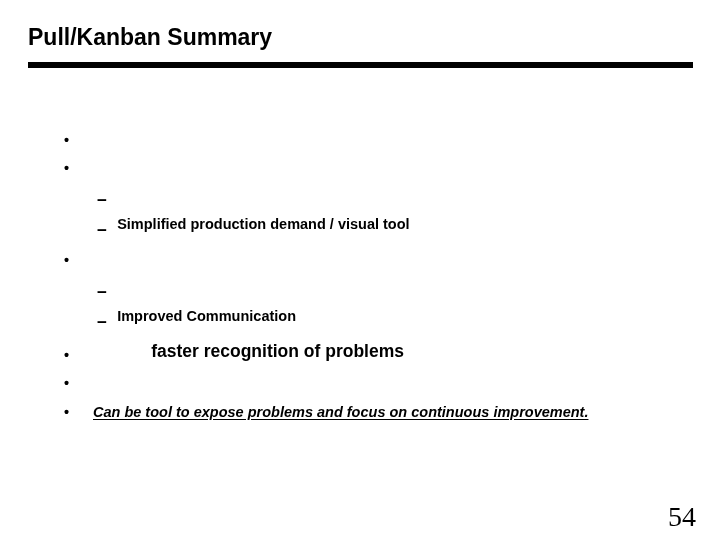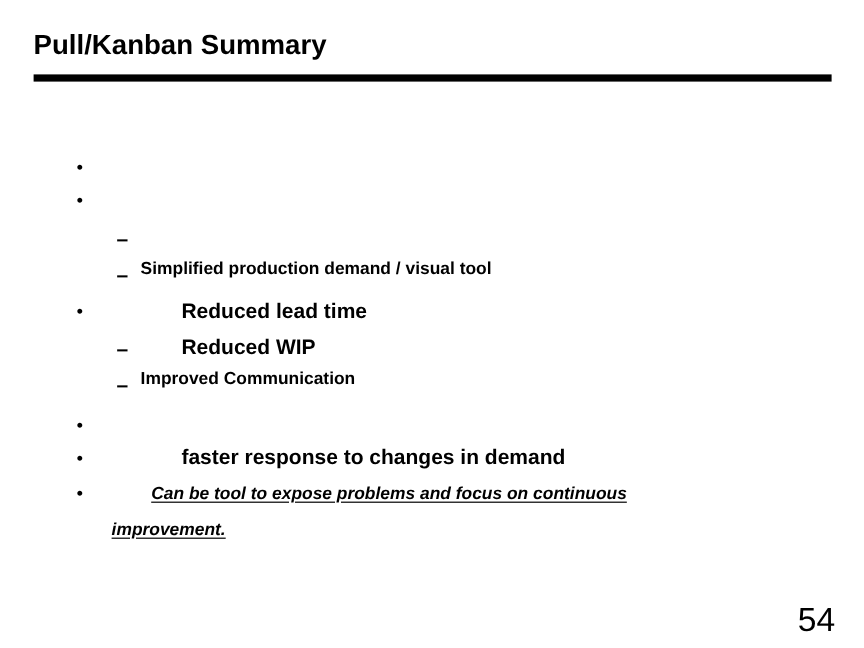--- a/index.html
+++ b/index.html
@@ -106,29 +106,28 @@
 
   
   .gap-top-sm { margin-top: 2px; }
   .gap-top-md { margin-top: 5px; }
 
   .emph {
     font-style: italic;
     font-weight: bold;
     text-decoration: underline;
     text-underline-offset: 2px;
-    margin-left: 33px;
   }
 
   
   .page-number {
     position: absolute;
     right: 24px;
     bottom: 6px;
-    font-family: Liberation Sans, sans-serif;
+    font-family: Liberation Serif, serif;
     font-size: 28px;
     line-height: 34px;
     color: #000000;
   }
 </style>
 </head>
 <body>
 
 <div class="slide">
 
@@ -142,40 +141,38 @@
       <span class="marker">•</span>
     </div>
 
     <div class="row lvl1">
       <span class="marker">•</span>
       <span class="text">Simplified production demand / visual tool</span>
     </div>
 
     <div class="row lvl2 gap-top-sm">
       <span class="marker">–</span>
-      <span class="text">Reduced lead time</span>
     </div>
 
     <div class="row lvl2">
       <span class="marker">–</span>
-      <span class="text">Reduced WIP</span>
     </div>
 
     <div class="row lvl1 gap-top-sm">
       <span class="marker">•</span>
       <span class="text">Improved Communication</span>
     </div>
 
     <div class="row lvl2 gap-top-sm">
       <span class="marker">–</span>
+      <span class="text">faster recognition of problems</span>
     </div>
 
     <div class="row lvl2">
       <span class="marker">–</span>
-      <span class="text">faster response to changes in demand</span>
     </div>
 
     <div class="row lvl1 gap-top-md">
       <span class="marker">•</span>
     </div>
 
     <div class="row lvl1">
       <span class="marker">•</span>
     </div>
 

